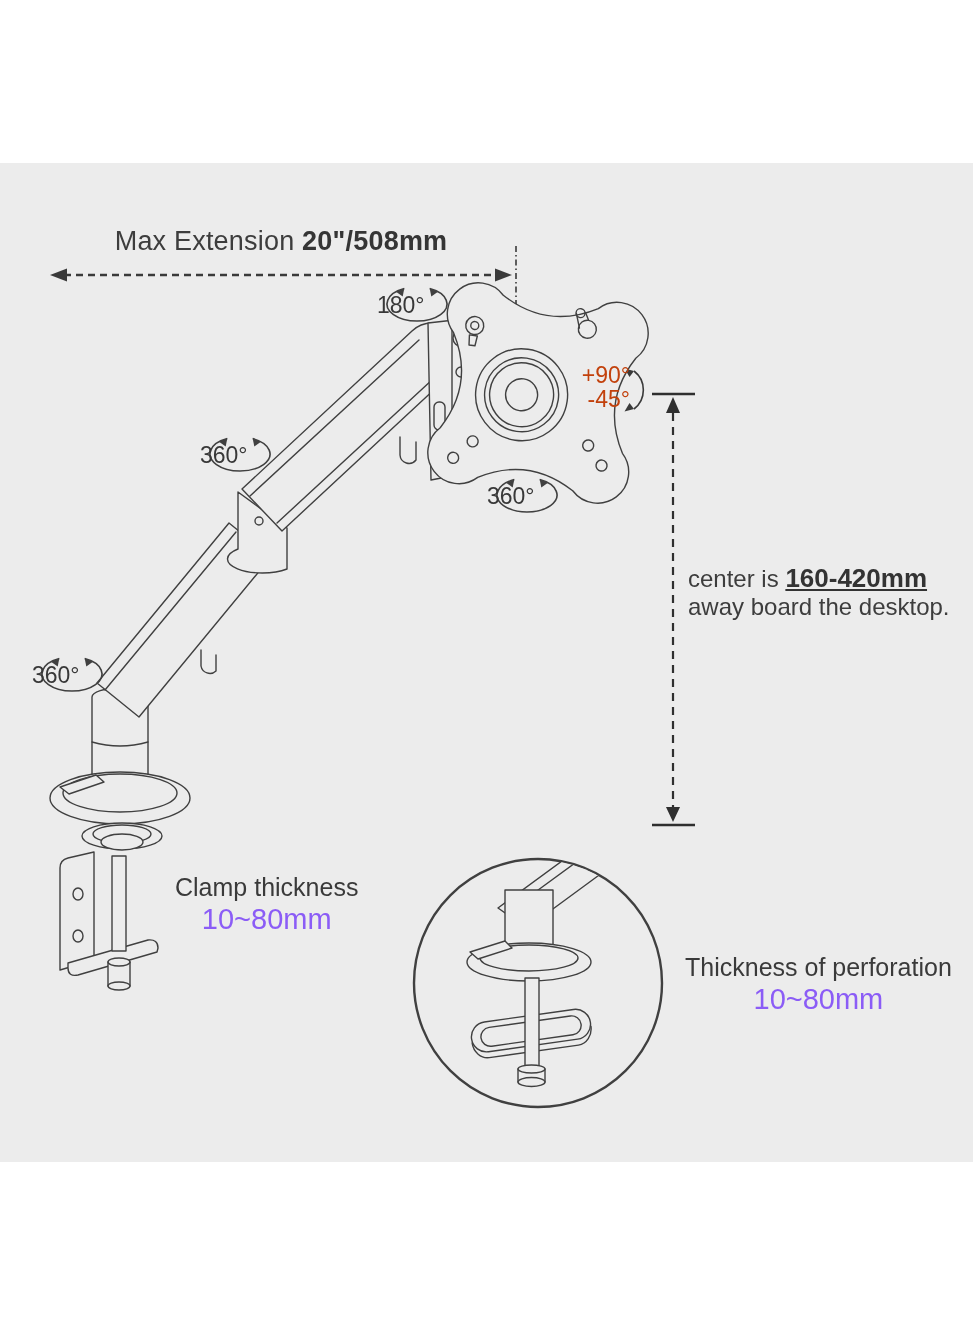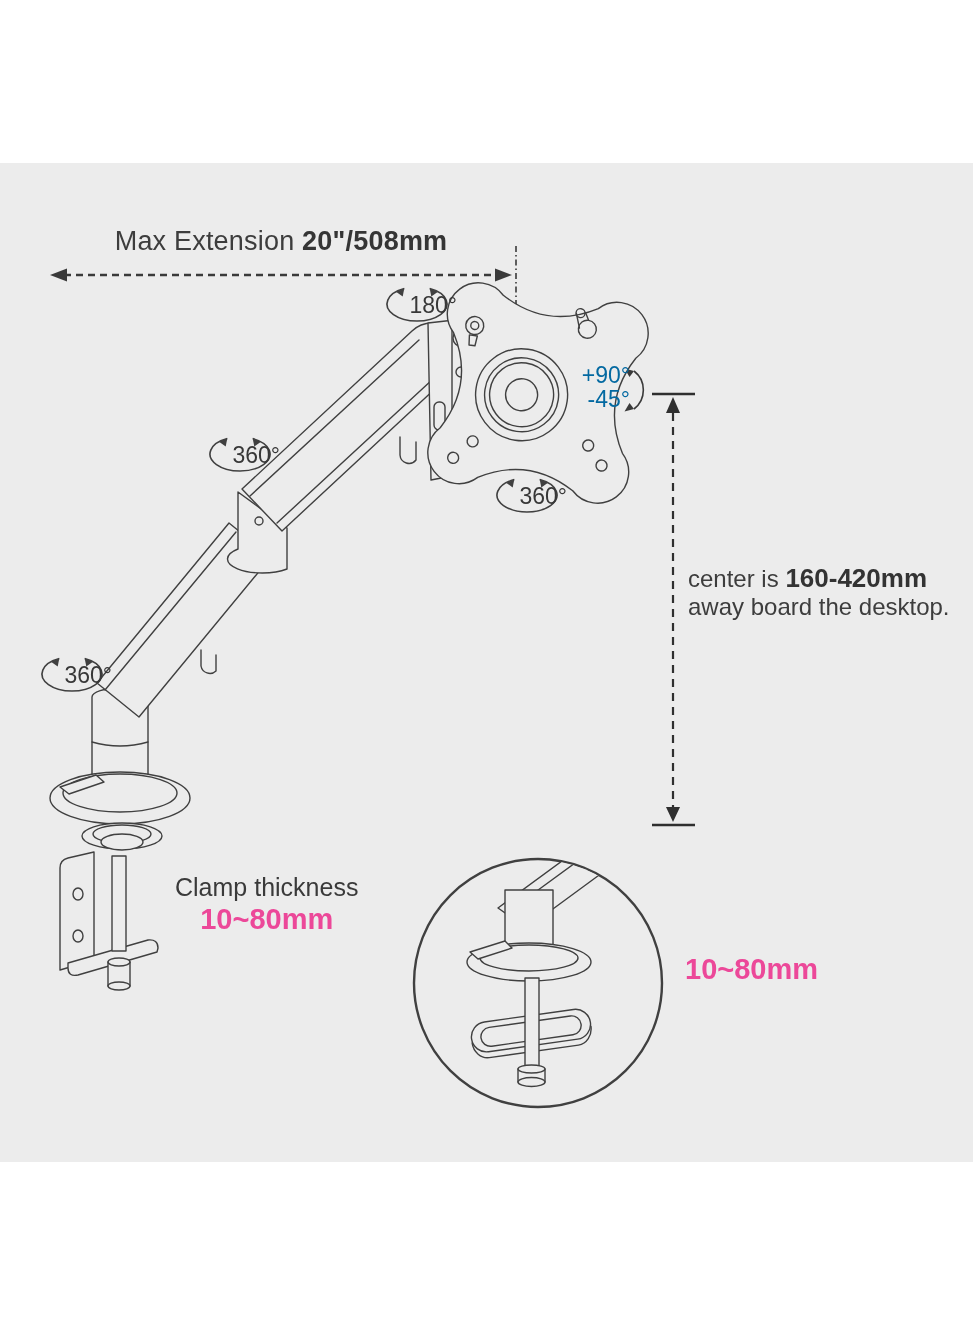--- a/index.html
+++ b/index.html
@@ -3,26 +3,26 @@
 <meta charset="utf-8">
 <style>
   html,body { margin:0; padding:0; background:#ffffff; }
   body { width:973px; height:1327px; font-family:"Liberation Sans", sans-serif; }
   .canvas { position:relative; width:973px; height:1327px; overflow:hidden; background:#ffffff; }
   .panel { position:absolute; left:0; top:163px; width:973px; height:999px; background:#ececec; }
   svg.art { position:absolute; left:0; top:0; width:973px; height:1327px; }
   .lbl { position:absolute; color:#3d3d3d; white-space:nowrap; }
   .title { left:101px; top:226px; width:360px; text-align:center; font-size:27px; letter-spacing:0.2px; }
   .title .b { font-weight:700; color:#353535; }
-  .angle { font-size:23px; text-align:right; width:80px; color:#383838; }
-  .tilt { left:574px; top:363px; width:56px; text-align:right; font-size:23px; line-height:24px; color:#0369a1; }
+  .angle { font-size:23px; text-align:left; width:80px; color:#383838; }
+  .tilt { left:574px; top:363px; width:56px; text-align:right; font-size:23px; line-height:24px; color:#c2410c; }
   .note { left:688px; top:564px; width:282px; font-size:24px; line-height:28px; color:#3d3d3d; }
-  .note .b { font-weight:700; font-size:26px; color:#333333; }
+  .note .b { font-weight:700; font-size:26px; color:#333333;text-decoration:underline; }
   .caption { font-size:25px; line-height:30px; color:#3a3a3a;text-align:center; }
-  .caption .val { display:block; font-weight:700; font-size:29px; color:#ec4899; margin-top:2px; }
+  .caption .val { display:block; font-weight:400; font-size:29px; color:#8b5cf6; margin-top:2px; }
 </style>
 </head>
 <body>
 
 <div class="canvas">
   <div class="panel"></div>
 
   <svg class="art" viewBox="0 0 973 1327">
     <defs>
       <g id="rotEllipse">
@@ -174,15 +174,16 @@
     <div><span>center is </span><span class="b">160-420mm</span></div>
     <div>away board the desktop.</div>
   </div>
 
   <div class="lbl caption" style="left:175px; top:872px;">
     <span>Clamp thickness</span>
     <span class="val">10~80mm</span>
   </div>
 
   <div class="lbl caption" style="left:685px; top:952px;">
+    <span>Thickness of perforation</span>
     <span class="val">10~80mm</span>
   </div>
 </div>
 
 </body></html>

